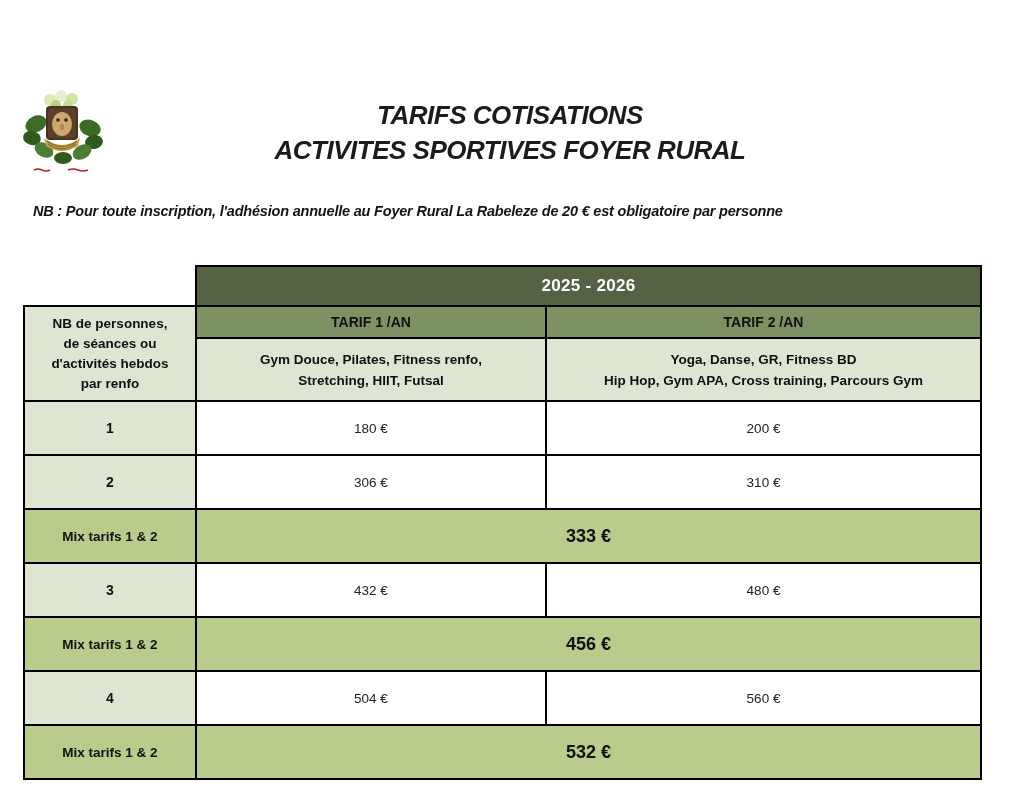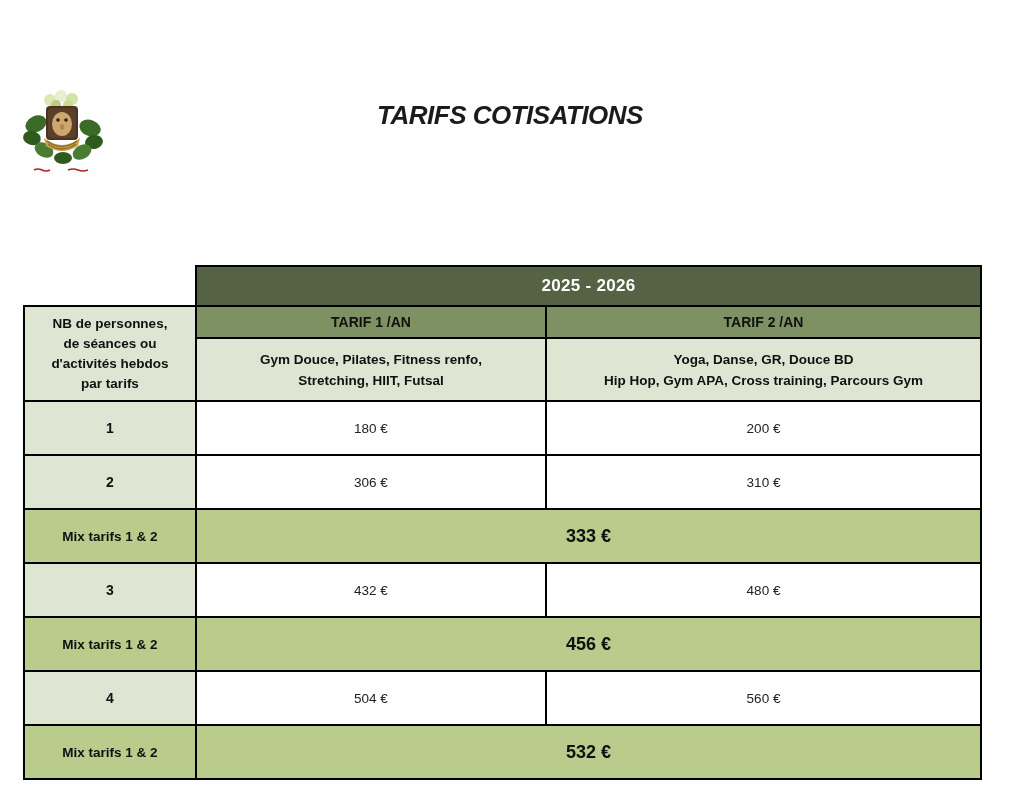--- a/index.html
+++ b/index.html
@@ -156,53 +156,55 @@
     <path d="M24 52 Q42 66 60 52 L58 60 Q42 70 26 60 Z" fill="#c9a44a"></path>
     <path d="M27 55 Q42 66 57 55" stroke="#8a6a26" stroke-width="1.5" fill="none"></path>
     <path d="M28 58 Q42 68 56 58" stroke="#8a6a26" stroke-width="1.5" fill="none"></path>
 
     <path d="M14 84 q4 -2 8 0 q4 2 8 0" stroke="#b22222" stroke-width="1.6" fill="none"></path>
     <path d="M48 84 q5 -2 10 0 q5 2 10 0" stroke="#b22222" stroke-width="1.6" fill="none"></path>
   </svg>
 
   <div class="title-block">
     <div>TARIFS COTISATIONS</div>
+    <div>ACTIVITES SPORTIVES FOYER RURAL</div>
   </div>
 
+  <div class="note">NB : Pour toute inscription, l'adhésion annuelle au Foyer Rural La Rabeleze de 20 € est obligatoire par personne</div>
 
   <table class="tarif-table">
     <colgroup>
       <col style="width:172px">
       <col style="width:350px">
       <col style="width:435px">
     </colgroup>
     <tbody>
       <tr class="r-season">
         <td class="corner"></td>
         <td class="season" colspan="2">2025 - 2026</td>
       </tr>
 
       <tr class="r-tarif">
         <td class="rowhead" rowspan="2">
           <div>NB de personnes,</div>
           <div>de séances ou</div>
           <div>d'activités hebdos</div>
-          <div>par tarifs</div>
+          <div>par renfo</div>
         </td>
         <td class="tarif-head">TARIF 1 /AN</td>
         <td class="tarif-head">TARIF 2 /AN</td>
       </tr>
 
       <tr class="r-acts">
         <td class="acts">
           <div>Gym Douce, Pilates, Fitness renfo,</div>
           <div>Stretching, HIIT, Futsal</div>
         </td>
         <td class="acts">
-          <div>Yoga, Danse, GR, Douce BD</div>
+          <div>Yoga, Danse, GR, Fitness BD</div>
           <div>Hip Hop, Gym APA, Cross training, Parcours Gym</div>
         </td>
       </tr>
 
       <tr class="r-data">
         <td class="num">1</td>
         <td class="price">180 €</td>
         <td class="price">200 €</td>
       </tr>
 

